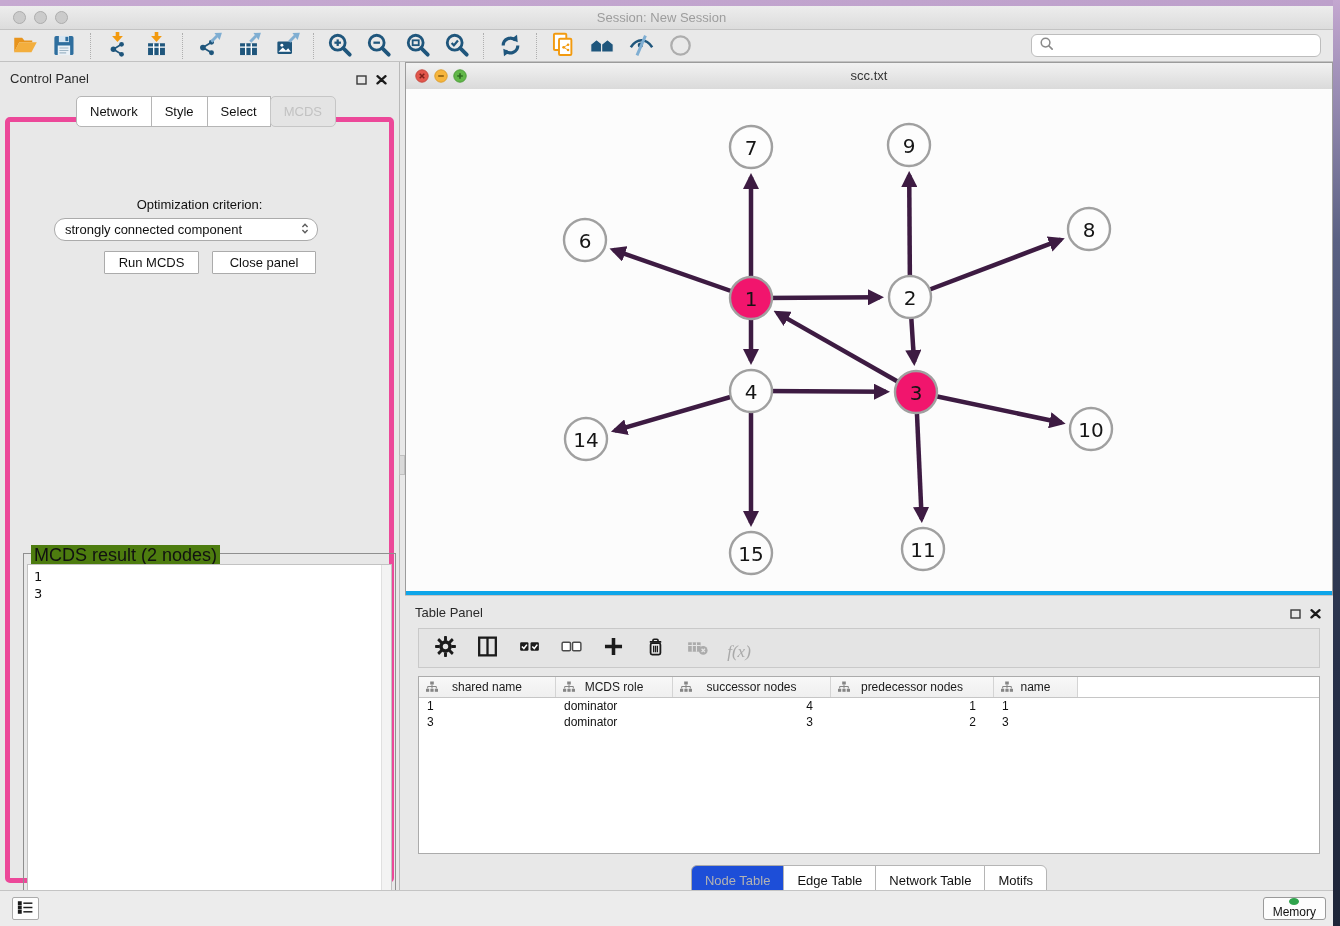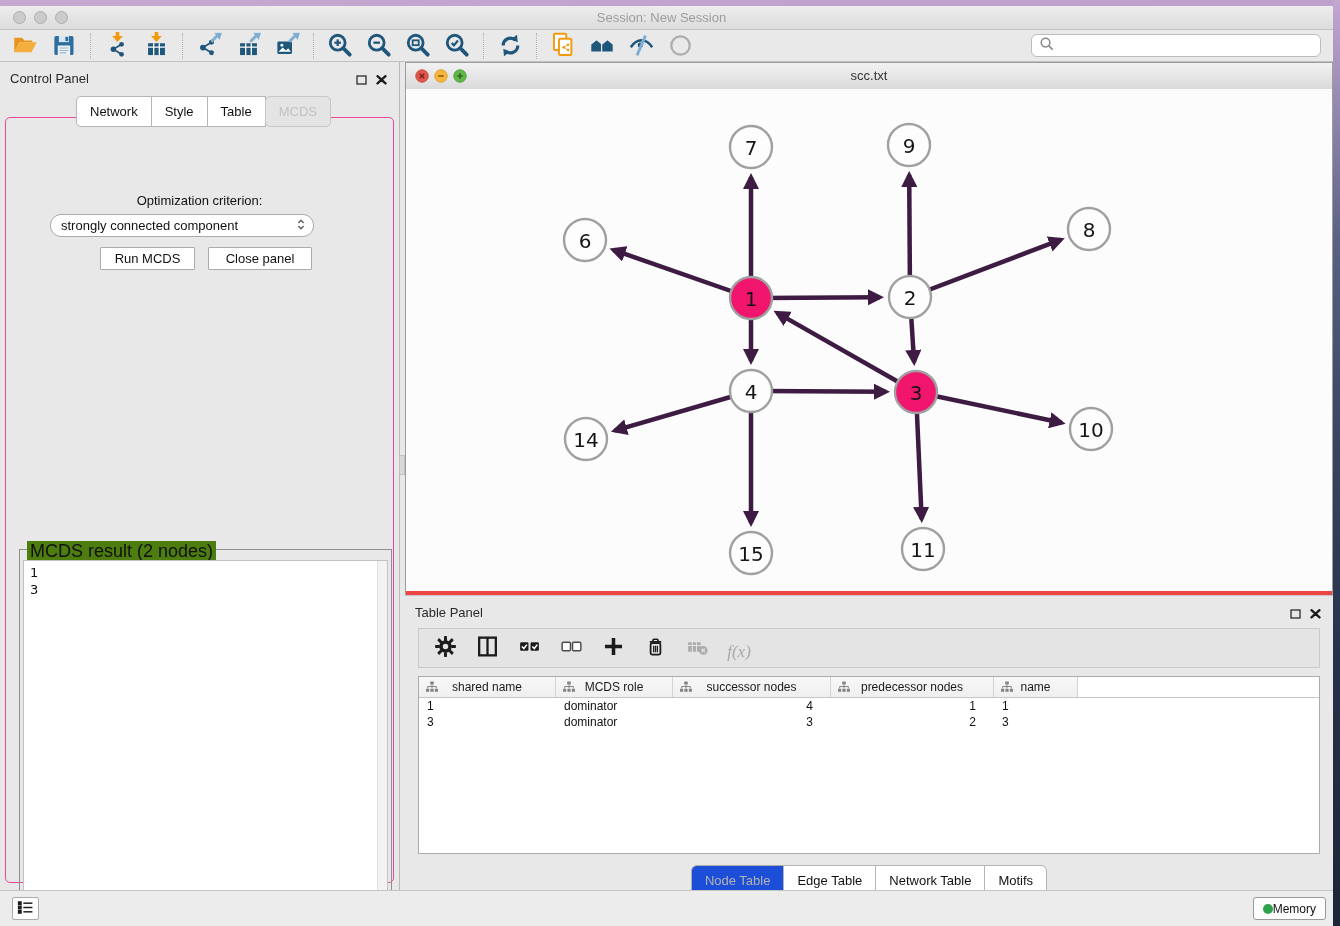--- a/index.html
+++ b/index.html
@@ -27,38 +27,38 @@
   
   .cp{position:absolute;left:0;top:62px;width:400px;height:828px;background:#E8E8E8;border-right:1px solid #B9B9B9;box-sizing:border-box;}
   .panel-title{position:absolute;left:10px;top:9px;font-size:13px;color:#2A2A2A;}
   .panel-icons{position:absolute;right:12px;top:9px;display:flex;gap:9px;align-items:center;}
   .cp-tabs{position:absolute;left:76px;top:34px;display:flex;z-index:3;}
   .seg-tab{height:21px;line-height:21px;padding:4px 13px;font-size:13px;background:#fff;color:#111;
        border:1px solid #B5B5B5;margin-left:-1px;cursor:default;}
   .seg-tab:first-child{border-radius:5px 0 0 5px;margin-left:0;}
   .seg-tab:last-child{border-radius:0 5px 5px 0;}
   .seg-tab.selected{background:#E4E4E4;color:#C2C2C2;border-color:#C6C6C6;border-radius:5px;}
-  .cp-body{position:absolute;left:5px;top:55px;width:389px;height:766px;border:1px solid #ec4899;border-radius:5px;background:#E8E8E8;box-sizing:border-box;}
+  .cp-body{position:absolute;left:5px;top:55px;width:389px;height:766px;border:5px solid #ec4899;border-radius:5px;background:#E8E8E8;box-sizing:border-box;}
   .opt-label{position:absolute;left:0;width:100%;top:75px;text-align:center;font-size:13px;color:#111;}
   .cp-select{position:absolute;left:44px;top:96px;width:264px;height:23px;background:#fff;border:1px solid #ABABAB;
        border-radius:11px;box-sizing:border-box;display:flex;align-items:center;font-size:13px;color:#111;padding-left:10px;}
   .cp-select .stepper{margin-left:auto;margin-right:6px;}
   .cp-btn{position:absolute;top:129px;height:23px;background:#fff;border:1px solid #ABABAB;border-radius:1px;
        font-size:13px;color:#111;font-family:"Liberation Sans",sans-serif;}
   .cp-btn.run{left:94px;width:95px;}
   .cp-btn.close{left:202px;width:104px;}
   .fieldset{position:absolute;left:13px;top:431px;width:373px;height:383px;border:1px solid #8F8F8F;box-sizing:border-box;}
   .fieldset .legend{position:absolute;left:7px;top:-9px;background:#4d7c0f;padding:0 3px;font-size:18px;color:#111;}
   .result-area{position:absolute;left:3px;top:10px;right:3px;bottom:3px;background:#fff;border:1px solid #C2C2C2;}
   .result-scroll{position:absolute;right:0;top:0;width:9px;bottom:0;background:#F3F3F3;border-left:1px solid #E0E0E0;}
   .result-lines{position:absolute;left:6px;top:3px;font-size:13px;color:#111;font-family:"DejaVu Sans",sans-serif;line-height:17px;}
   
   .splitter-grip{position:absolute;left:399px;top:455px;width:6px;height:20px;background:#D9D9D9;border:1px solid #BFBFBF;box-sizing:border-box;}
   
-  .netwin{position:absolute;left:405px;top:62px;width:928px;height:661px;border:1px solid #9C9C9C;background:#ef4444;box-sizing:border-box;}
+  .netwin{position:absolute;left:405px;top:62px;width:928px;height:661px;border:1px solid #9C9C9C;background:#0ea5e9;box-sizing:border-box;}
   .netwin .bar{position:absolute;left:0;top:0;right:0;height:26px;background:linear-gradient(#F2F2F2,#DADADA);border-bottom:1px solid #B5B5B5;}
   .netwin .bar .title{position:absolute;left:0;right:0;top:5px;text-align:center;font-size:13px;color:#333;}
   .traffic-active{position:absolute;left:9px;top:6px;display:flex;gap:5px;}
   .net-canvas{position:absolute;left:0;top:26px;width:926px;height:502px;background:#FCFCFC;}
   .net-handle{position:absolute;left:452px;bottom:0px;width:16px;height:4px;background:#C9C9C9;}
   
   .tp{position:absolute;left:405px;top:595px;width:928px;height:295px;background:#E8E8E8;border-top:1px solid #C4C4C4;box-sizing:border-box;}
   .tp-toolbar{position:absolute;left:13px;top:32px;width:902px;height:40px;background:#E4E4E4;border:1px solid #C9C9C9;
        box-sizing:border-box;display:flex;align-items:center;padding-left:12px;gap:14px;}
   .tp-btn{width:28px;height:28px;display:flex;align-items:flex-end;justify-content:center;background:none;border:none;padding:0;}
@@ -73,21 +73,21 @@
   .td.right{text-align:right;padding-right:18px;}
   .tp-tabs{position:absolute;left:0;width:100%;top:269px;display:flex;justify-content:center;}
   .tp-tabs .seg-tab{height:22px;line-height:22px;}
   .tp-tabs .seg-tab.selected{background:#1d4ed8;color:#B3B3B3;border-radius:6px 0 0 6px;border-color:#ABABAB;}
   .tp-tabs .seg-tab:last-child{border-radius:0 6px 6px 0;}
   
   .statusbar{position:absolute;left:0;top:890px;width:1333px;height:36px;background:#ECECEC;border-top:1px solid #C4C4C4;box-sizing:border-box;}
   .sb-left-btn{position:absolute;left:12px;top:6px;width:27px;height:23px;background:#FDFDFD;border:1px solid #ABABAB;
        border-radius:2px;display:flex;align-items:center;justify-content:center;padding:0;}
   .sb-mem-btn{position:absolute;right:7px;top:6px;height:23px;background:#FDFDFD;border:1px solid #9A9A9A;border-radius:3px;
-       display:flex;align-items:center;gap:0;padding:0 9px;font-size:12px;color:#111;font-family:"Liberation Sans",sans-serif;}
+       display:flex;align-items:center;gap:0;padding:0 9px;font-size:12px;color:#111;font-family:"Liberation Sans",sans-serif;flex-direction:column;}
   .mem-dot{width:10px;height:10px;border-radius:50%;}
 </style>
 </head>
 <body>
 
 <div id="app">
   <div class="desktop-top"></div>
 
   <div class="titlebar">
     <div class="traffic-inactive">
@@ -297,21 +297,21 @@
       <span><svg width="11" height="10" viewBox="0 0 11 10">
             <rect x="1" y="1" width="9" height="8" fill="none" stroke="#3A3A3A" stroke-width="1.4"></rect>
           </svg></span>
       <span><svg width="11" height="10" viewBox="0 0 11 10">
             <path d="M1.5 1.2l8 7.2M9.5 1.2l-8 7.2" stroke="#1B1B1B" stroke-width="2.3" stroke-linecap="round"></path>
           </svg></span>
     </div>
     <div class="cp-tabs" id="cp-tabs">
         <div class="seg-tab">Network</div>
         <div class="seg-tab">Style</div>
-        <div class="seg-tab">Table</div>
+        <div class="seg-tab">Select</div>
         <div class="seg-tab selected">MCDS</div>
       </div>
     <div class="cp-body">
       <div class="opt-label">Optimization criterion:</div>
       <div class="cp-select">
         <span>strongly connected component</span>
         <span class="stepper">
           <svg width="12" height="15" viewBox="0 0 14 16">
               <path d="M4 6.2L7 3l3 3.2M4 9.8L7 13l3-3.2" stroke="#5B5B5B" stroke-width="1.6" fill="none"></path>
             </svg>

